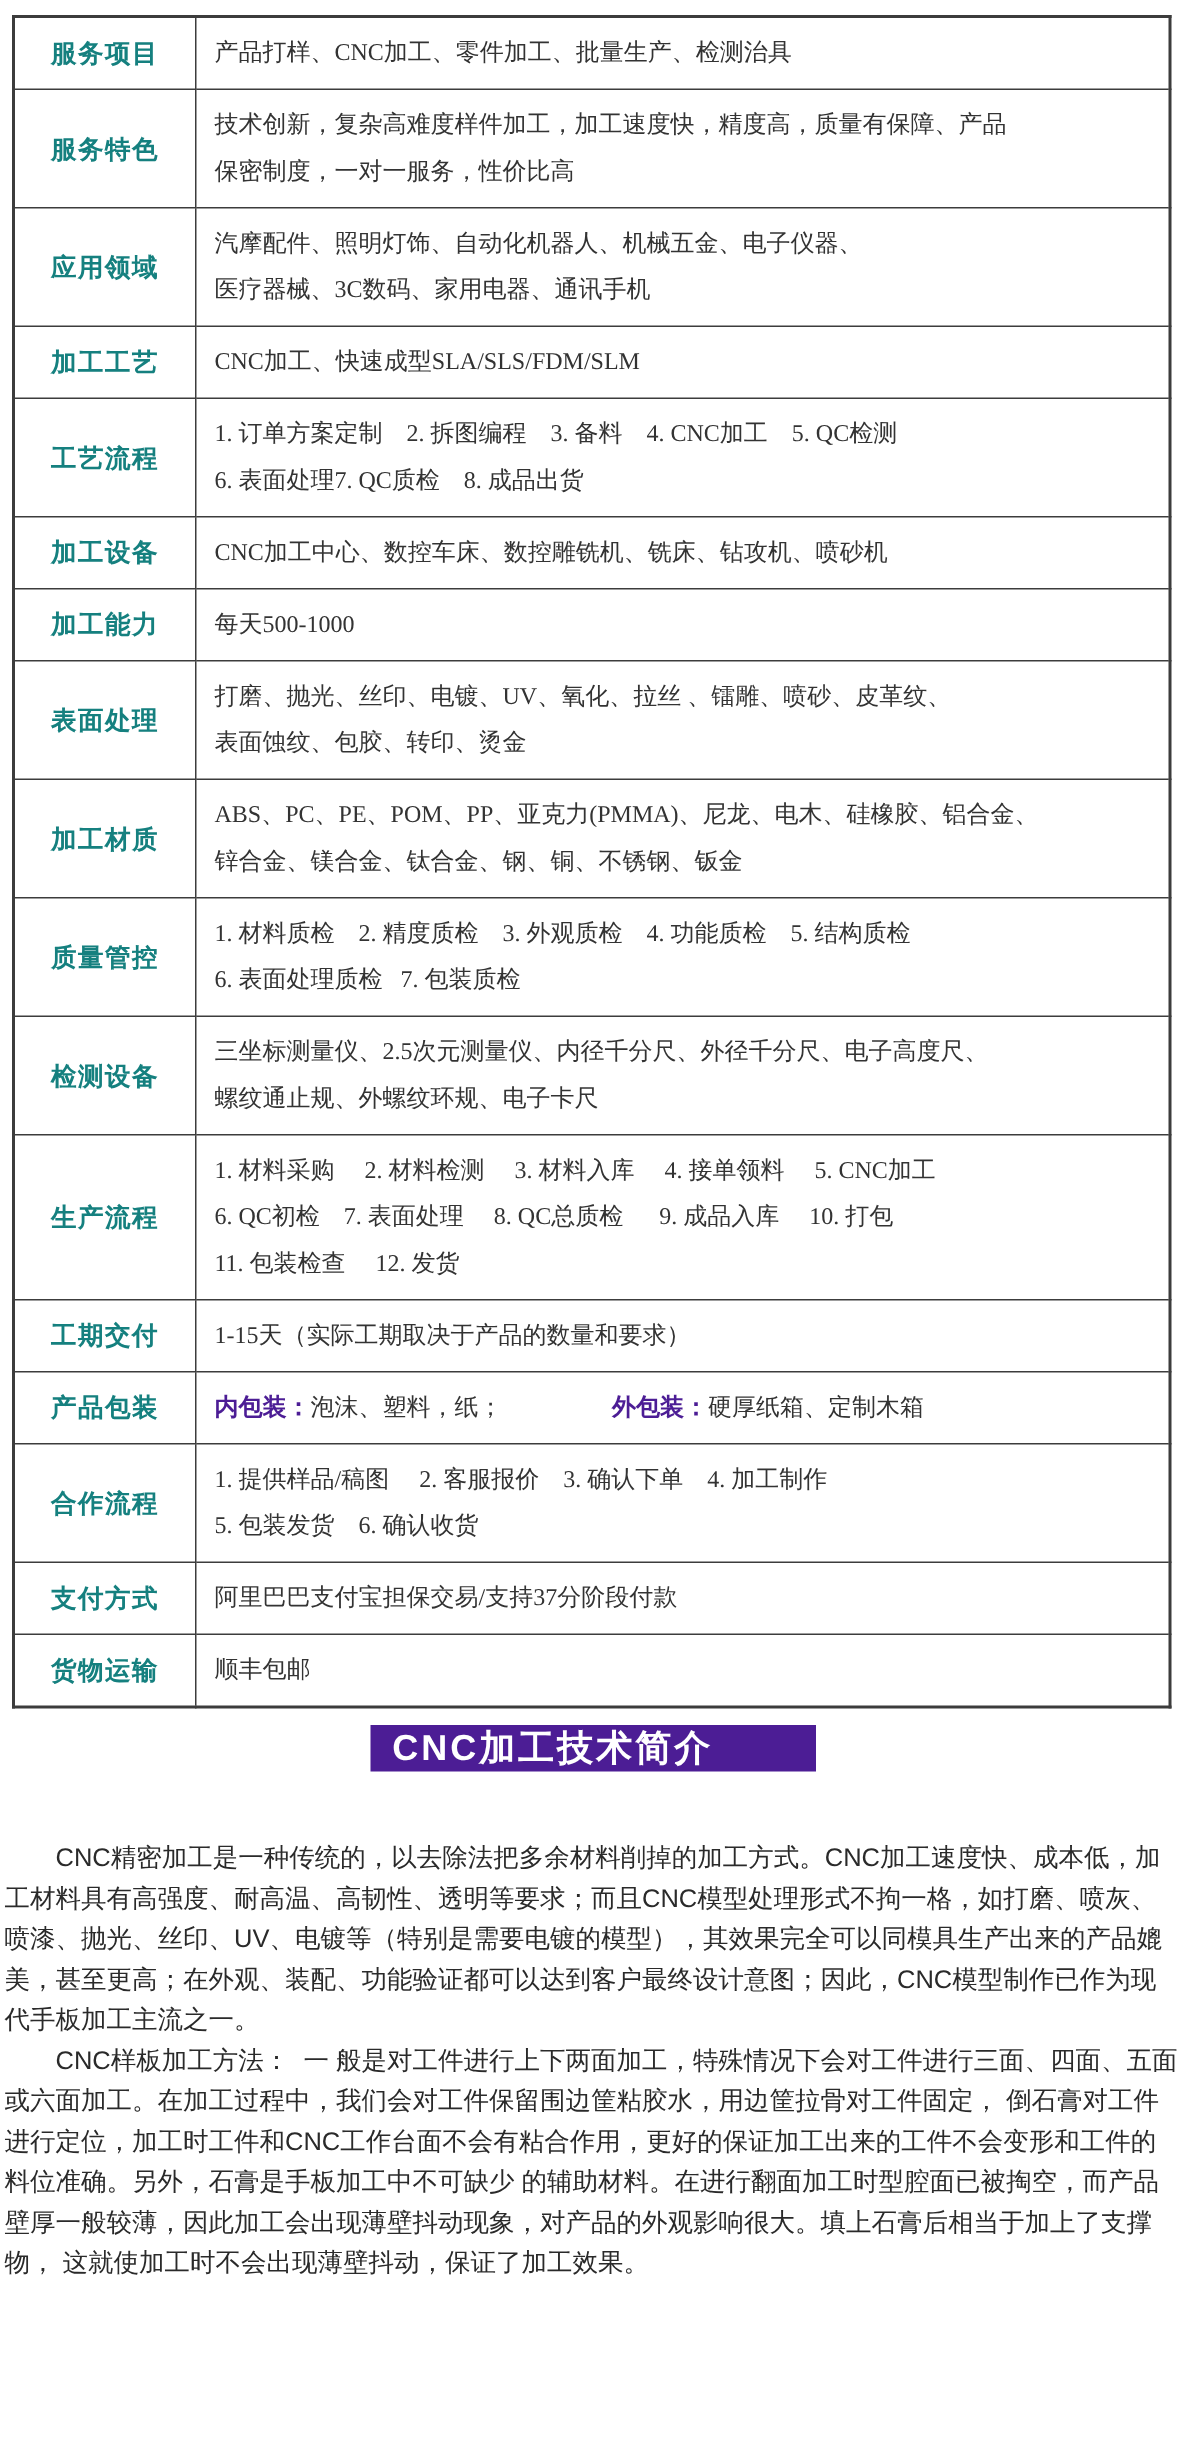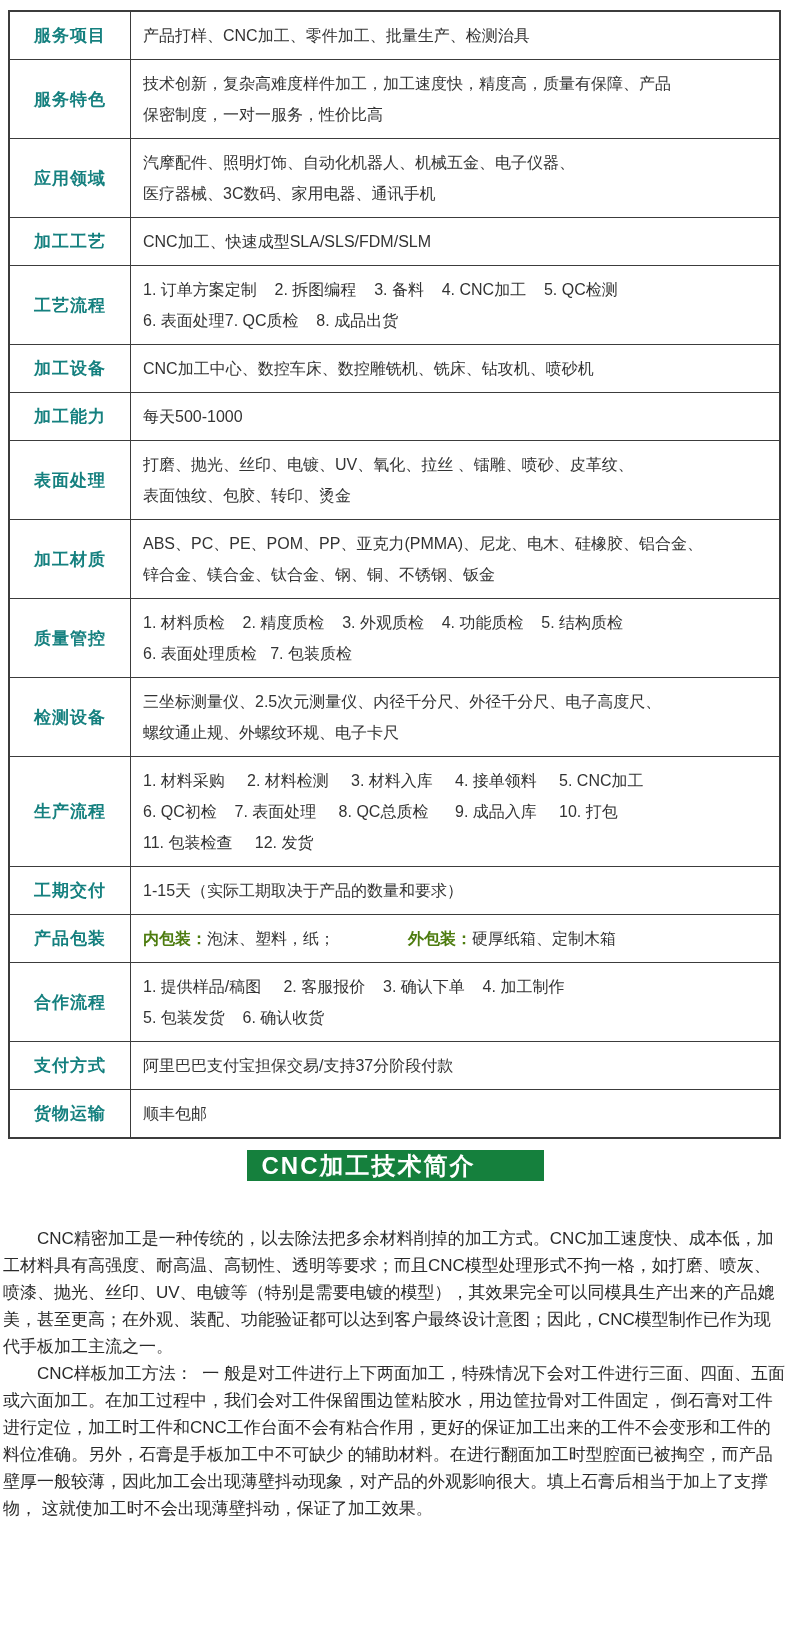--- a/index.html
+++ b/index.html
@@ -37,30 +37,31 @@
   }
   table.info-table td.row-content {
     border: 1px solid #3c3c3c;
     font-size: 16px;
     color: #333333;
     vertical-align: middle;
     padding: 8px 8px 8px 12px;
     line-height: 31px;
     white-space: pre-wrap;
     word-break: break-all;
+    font-family: Liberation Serif, serif;
   }
-  .seg-bold { font-weight: bold; color: #4d7c0f; }
+  .seg-bold { font-weight: bold; color: #4c1d95; }
   .seg-gap  { margin-left: 73px; }
   
   .banner {
     box-sizing: border-box;
     width: 297px;
     height: 31px;
     margin: 11px auto 0 auto;
-    background: #15803d;
+    background: #4c1d95;
     color: #ffffff;
     font-size: 24px;
     font-weight: bold;
     line-height: 31px;
     padding-left: 15px;
     letter-spacing: 2px;
   }
   
   .article {
     margin: 44px 4px 0 3px;

